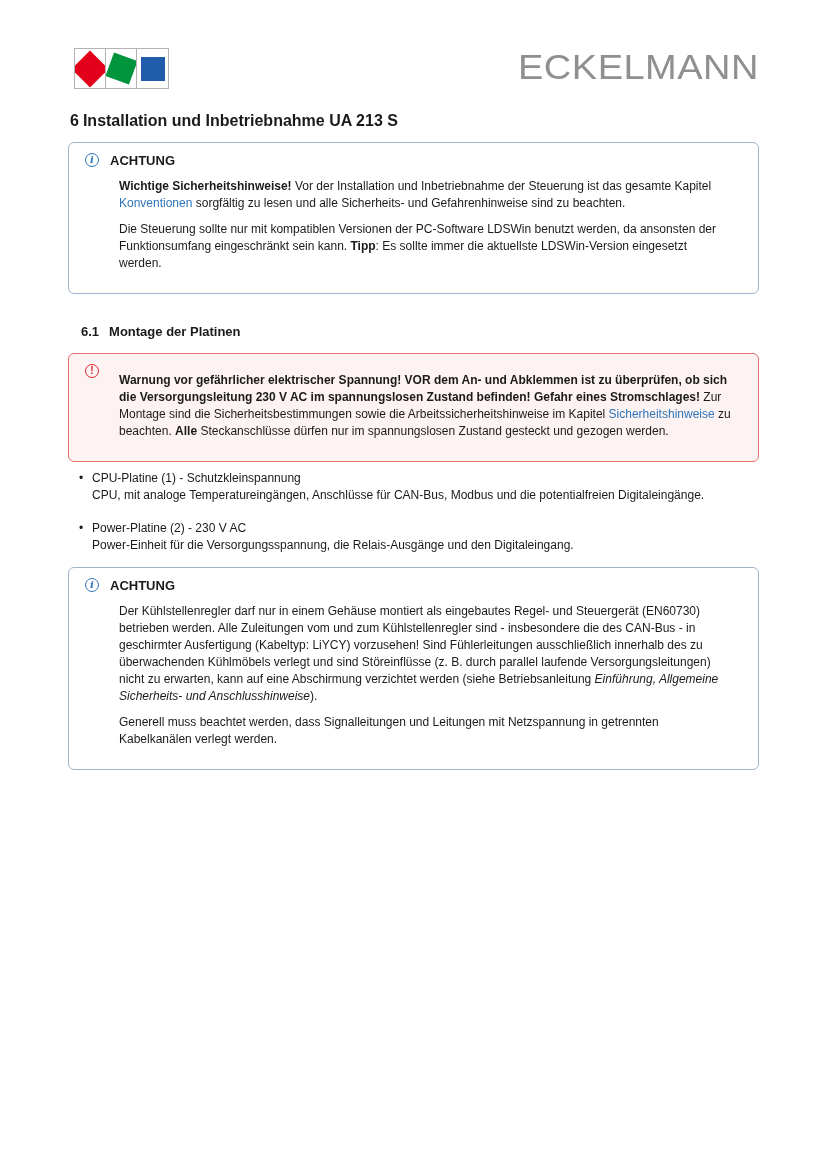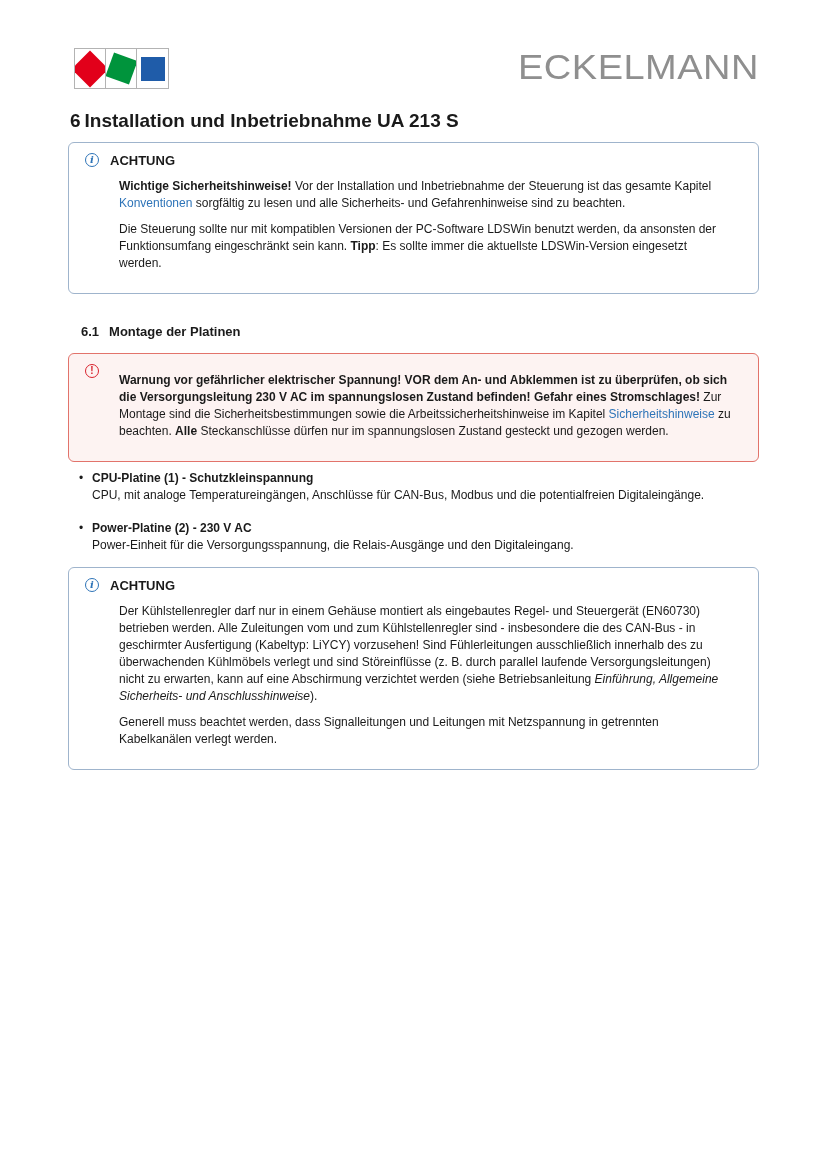--- a/index.html
+++ b/index.html
@@ -13,21 +13,21 @@
   .logo { display:flex; border:1px solid #b3b3b3; height:41px; margin-left:6px; }
   .logo-cell { width:31px; height:39px; border-right:1px solid #b3b3b3; display:flex; align-items:center; justify-content:center; overflow:hidden; background:#fff; }
   .logo-cell:last-child { border-right:none; }
   .shape { width:25px; height:25px; }
   .shape.red   { background:#e2001a; transform:rotate(45deg); width:26px; height:26px; }
   .shape.green { background:#00943c; transform:rotate(20deg); }
   .shape.blue  { background:#1f5ca9; width:24px; height:24px; }
   .brand { font-size:38px; line-height:38px; color:#8f8f8f; letter-spacing:0.5px; transform:scaleY(0.92); transform-origin:top right; font-weight:400; margin-top:2px; }
 
   
-  .h1 { margin-top:23px; font-size:19px; font-weight:bold; line-height:17px; margin-left:2px; }
+  .h1 { margin-top:23px; font-size:16px; font-weight:bold; line-height:17px; margin-left:2px; }
   .h1 .hnum { margin-right:4px; }
   .h2 { margin-top:29px; font-size:13px; font-weight:bold; line-height:17px; margin-left:13px; }
   .h2 .hnum { margin-right:10px; }
 
   
   .notice { border:1.5px solid #9fb4cc; border-radius:6px; background:#fff; padding:9px 16px 12px 16px; margin-top:13px; }
   .notice.danger { border-color:#e2736b; background:#fdf3f2; }
   .notice-inner { display:flex; gap:11px; }
   .nicon-col { padding-top:1px; }
   .nicon { width:14px; height:14px; border-radius:50%; border:1.5px solid #2e74b8; color:#2e74b8;
@@ -43,21 +43,21 @@
   .rt-b { font-weight:bold; }
   .rt-i { font-style:italic; }
   a.rt-l { color:#2e74b8; text-decoration:none; cursor:pointer; }
 
   
   .para { margin-top:10px; font-size:12px; line-height:17px; margin-left:2px; }
   ul.blist { margin-top:8px; list-style:none; margin-left:2px; }
   ul.blist li { position:relative; padding-left:22px; font-size:12px; line-height:17px; }
   ul.blist li + li { margin-top:16px; }
   ul.blist li::before { content:"•"; position:absolute; left:9px; top:0; font-size:12px; }
-  .btitle { font-weight:bold; }
+  .btitle { font-weight:normal; }
 
   
   .footer { position:absolute; left:70px; right:70px; top:1121px; display:flex; font-size:12px; line-height:17px; }
   .footer .f-left  { flex:1; text-align:left; }
   .footer .f-center{ flex:1; text-align:center; }
   .footer .f-right { flex:1; }
 </style>
 </head>
 <body>
 

